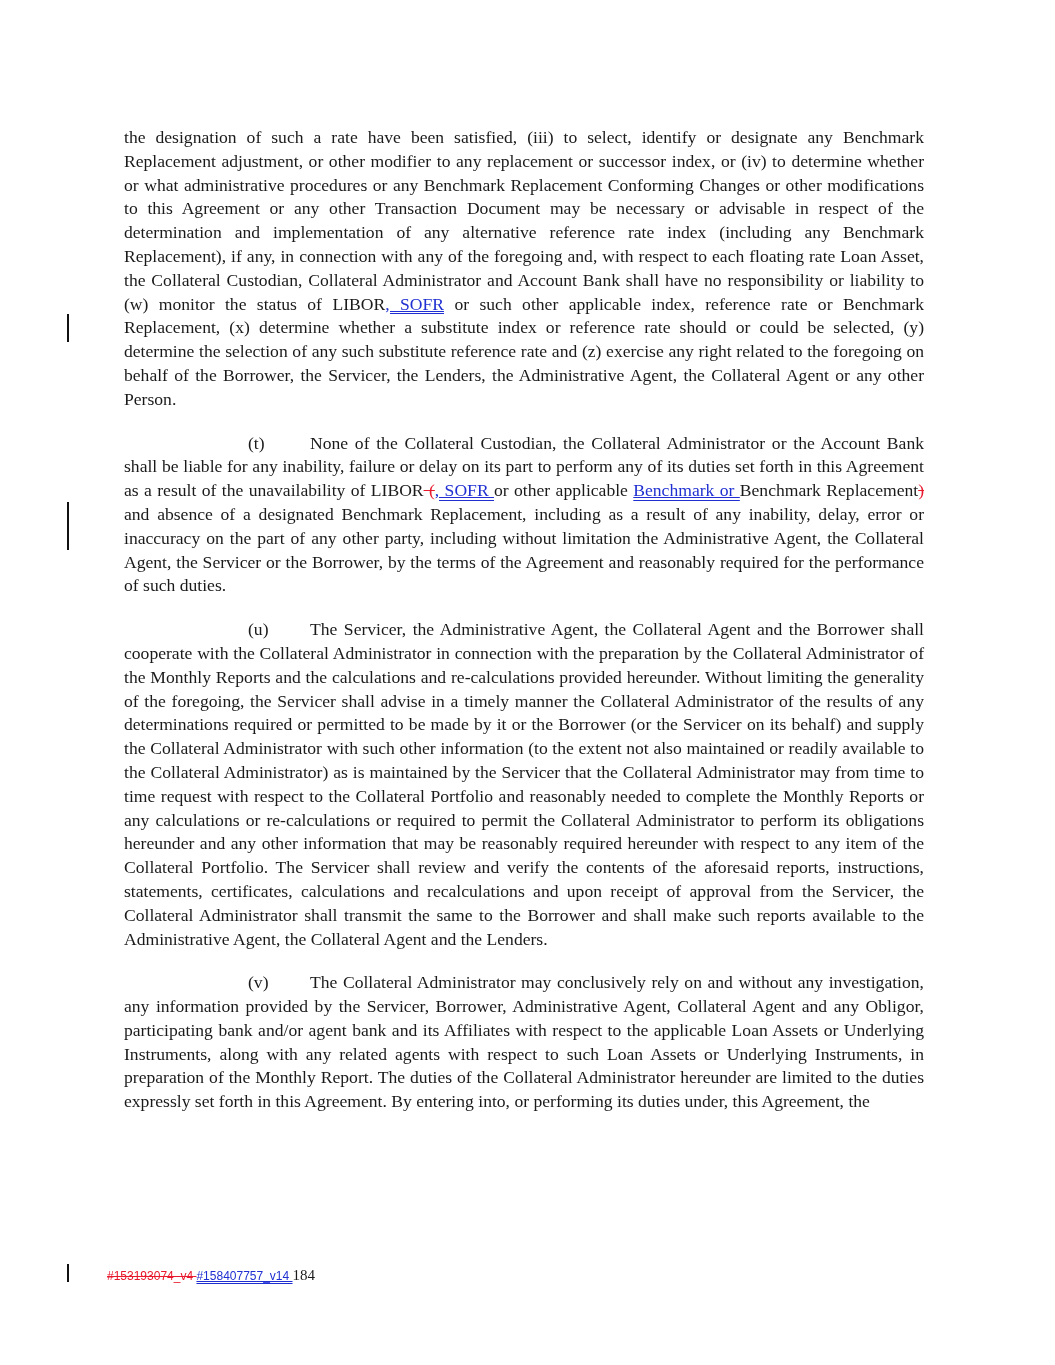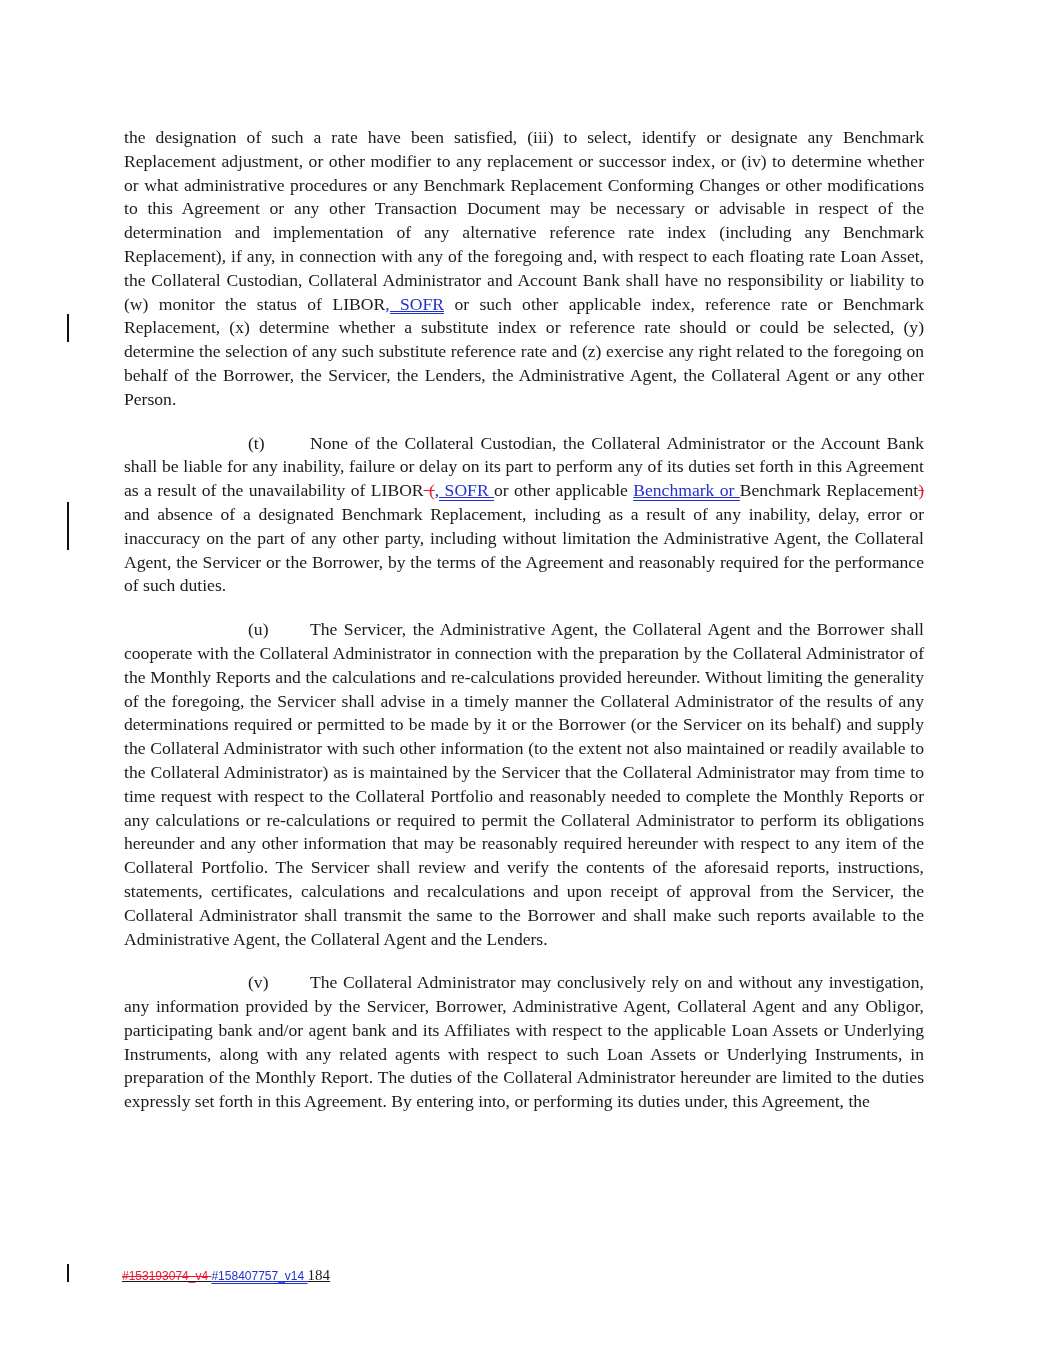--- a/index.html
+++ b/index.html
@@ -6,21 +6,21 @@
   body { width:1055px; height:1365px; position:relative; overflow:hidden;
          font-family:"Liberation Serif", serif; color:#1a1a1a; }
   .page { position:absolute; left:124px; top:126px; width:800px; }
   .para { font-size:17.6px; line-height:23.8px; text-align:justify; margin:0 0 20px 0; }
   .para.first { margin-bottom:20px; }
   .indent { display:inline-block; width:124px; }
   .label { display:inline-block; width:62px; }
   .ins { color:#1f2fd1; text-decoration:underline double; text-decoration-color:#1f2fd1; }
   .del { color:#e8192c; text-decoration:line-through; }
   .changebar { position:absolute; left:67px; width:2px; background:#111; }
-  .footer { position:absolute; left:122px; top:1267px; font-size:13px;text-decoration:underline; }
+  .footer { position:absolute; left:107px; top:1267px; font-size:13px; }
   .footer .del, .footer .ins { font-family:"Liberation Sans", sans-serif; font-size:12px; }
   .footer .pg { font-family:"Liberation Serif", serif; font-size:15px; color:#1a1a1a; }
 </style>
 </head>
 <body>
 
 <div class="changebar" style="top:314px;height:28px;"></div>
 <div class="changebar" style="top:502px;height:48px;"></div>
 <div class="changebar" style="top:1264px;height:18px;"></div>
 

